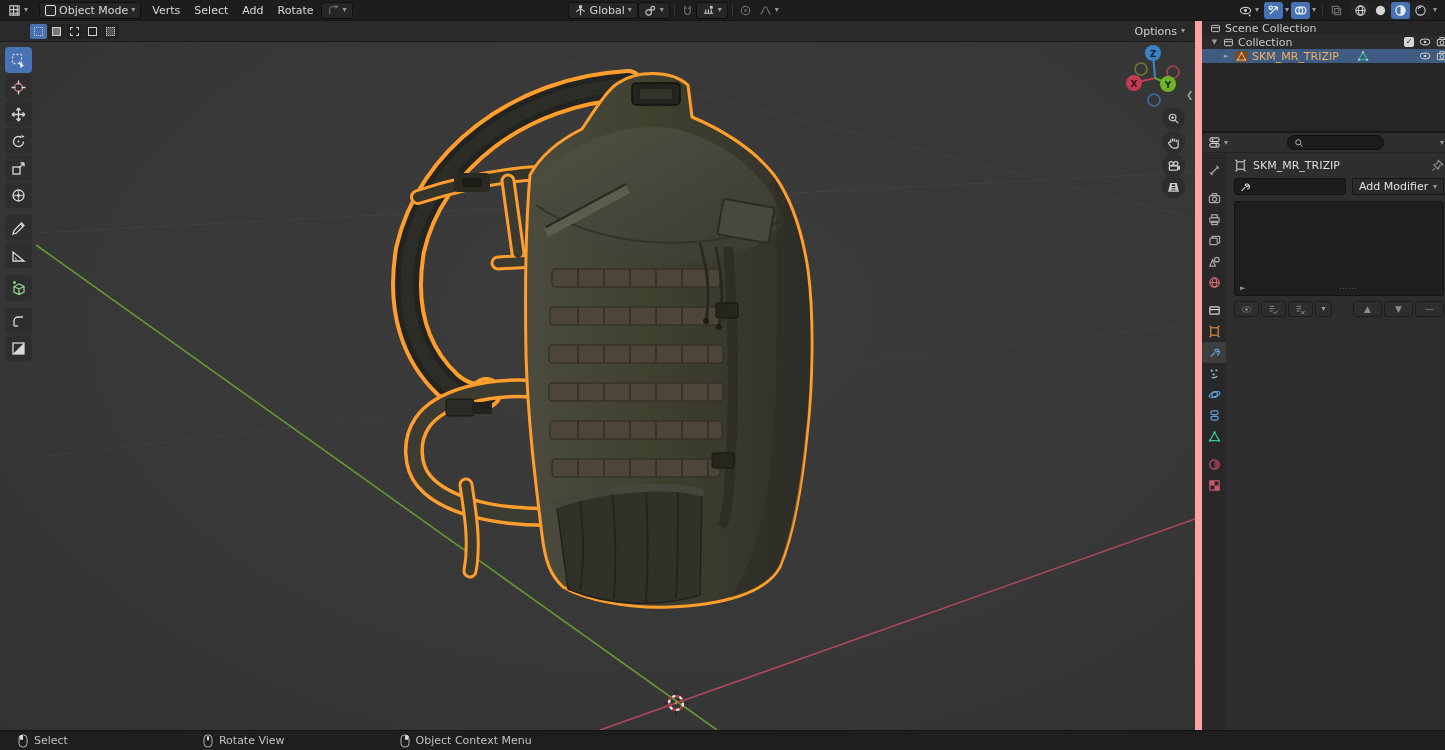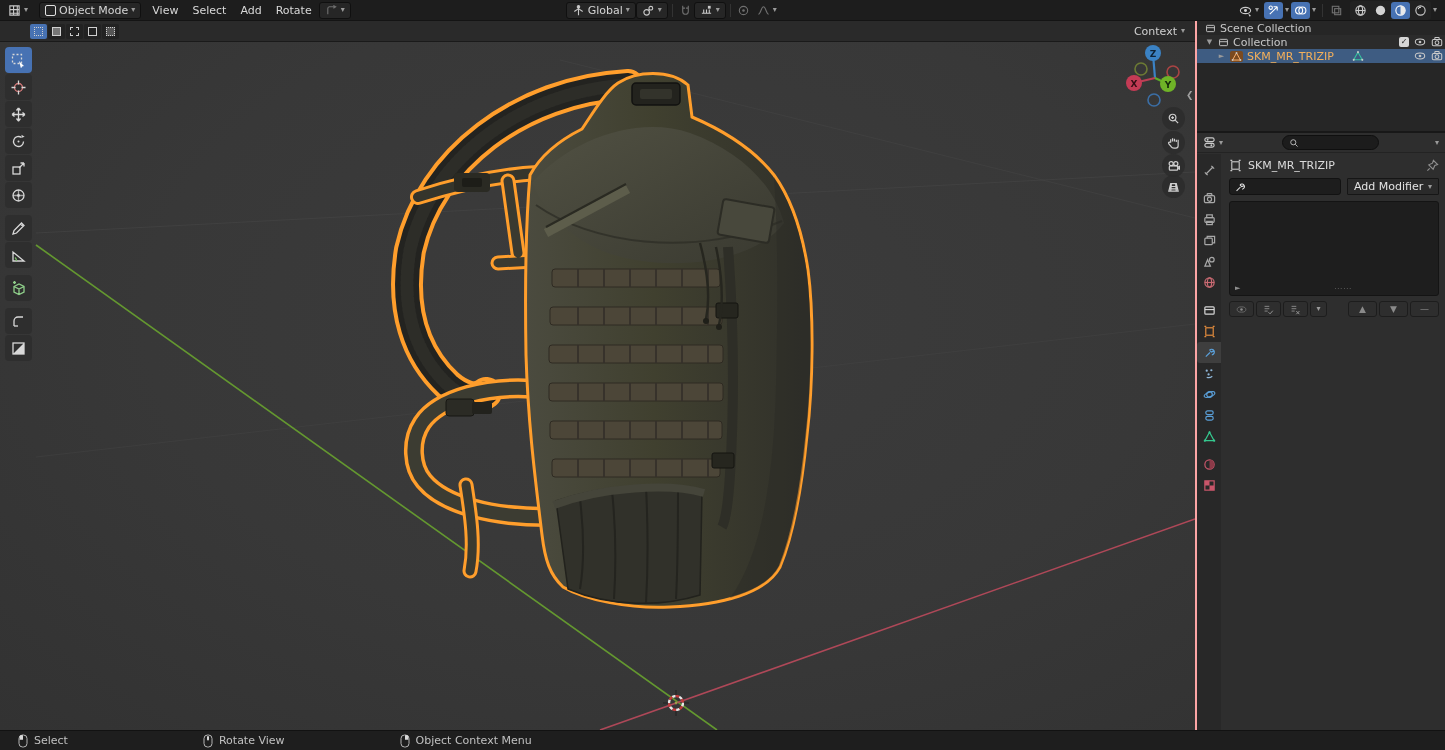--- a/index.html
+++ b/index.html
@@ -45,21 +45,21 @@
   .tool svg { width:15px; height:15px; stroke:#d8d8d8; fill:none; stroke-width:1.3; }
   .tgap { height:5px; }
 
   
   .navgizmo { position:absolute; left:1116px; top:0px; }
   .vbtn { position:absolute; width:23px; height:23px; border-radius:50%; background:#2c2c2cd9; display:flex; align-items:center; justify-content:center; }
   .vbtn svg { width:13px; height:13px; stroke:#cfcfcf; fill:none; stroke-width:1.3; }
   .side-toggle { position:absolute; left:1186px; top:48px; color:#9f9f9f; font-size:9px; }
 
   
-  .rightcol { position:absolute; left:1195px; top:0; width:250px; height:730px; background:#262626; border-left:2px solid #fca5a5; }
+  .rightcol { position:absolute; left:1195px; top:0; width:250px; height:730px; background:#262626; border-left:7px solid #fca5a5; }
   .outliner { position:absolute; left:0; top:0; width:250px; height:129px; background:#262626; }
   .ol-head { display:flex; align-items:center; height:21px; padding:0 4px; gap:3px; background:#262626; }
   .searchbox { display:flex; align-items:center; gap:3px; background:#1c1c1c; border:1px solid #0f0f0f; border-radius:9px; height:15px; padding:0 6px; }
   .searchbox input { background:transparent; border:none; outline:none; color:#ddd; width:70px; font-size:10px; }
   .ol-row { display:flex; align-items:center; height:14px; padding-right:4px; gap:4px; color:#c7c7c7; }
   .ol-row.alt { background:#2b2b2b; }
   .ol-row.selected { background:#3e5c82; }
   .ol-row .lbl { white-space:nowrap; }
   .ol-row.selected .lbl { color:#f5b05a; }
   .tri { font-size:7px; color:#9a9a9a; width:9px; text-align:center; }
@@ -220,21 +220,21 @@
             <use href="#s-grid"></use>
           </svg>
         </span>
       <span class="chev">▾</span>
     </div>
     <div class="tb-btn pill" style="margin-left:6px">
       <span class="icon modebox"></span>
       <span>Object Mode</span>
       <span class="chev">▾</span>
     </div>
-    <div class="menu-item" style="margin-left:4px">View</div>
+    <div class="menu-item" style="margin-left:4px">Verts</div>
     <div class="menu-item">Select</div>
     <div class="menu-item">Add</div>
     <div class="menu-item">Rotate</div>
     <div class="tb-btn pill dim">
       <svg class="ic" viewBox="0 0 14 14">
           <path d="M3 11 V5 a2 2 0 0 1 2 -2 h6 M9 1.5 L11.5 3 9 4.5"></path>
         </svg>
       <span class="chev">▾</span>
     </div>
 
@@ -384,21 +384,21 @@
           <span class="smglyph" style="border-style:dashed"></span>
         </div>
       <div class="sm">
           <span class="smglyph" style="border-style:solid"></span>
         </div>
       <div class="sm">
           <span class="smglyph" style="border-style:dotted;background:#555"></span>
         </div>
     </div>
     <div class="options-btn">
-      <span>Context</span>
+      <span>Options</span>
       <span class="chev">▾</span>
     </div>
   </div>
 
   <div class="viewport">
 
     <svg class="vp-lines" width="1195" height="688">
       <line x1="36" y1="191" x2="1195" y2="130" stroke="#454545" stroke-width="1" opacity="0.65"></line>
       <line x1="36" y1="415" x2="1195" y2="282" stroke="#444444" stroke-width="1" opacity="0.5"></line>
       <line x1="560" y1="18" x2="1195" y2="176" stroke="#454545" stroke-width="1" opacity="0.55"></line>

